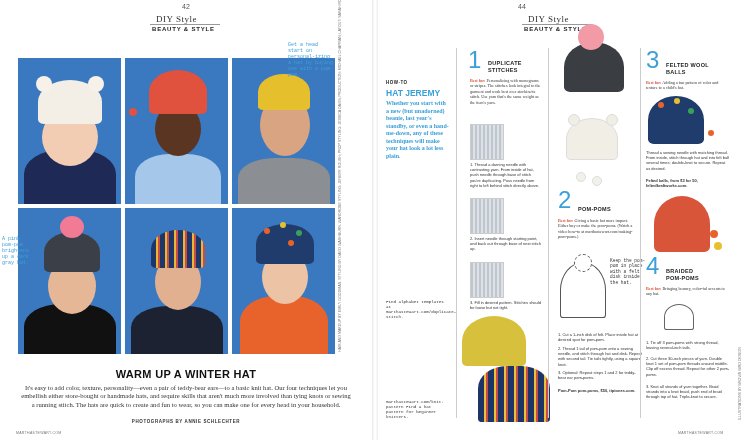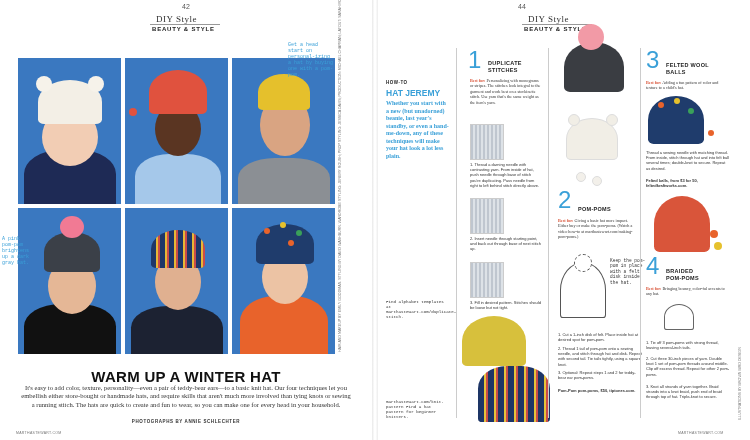--- a/index.html
+++ b/index.html
@@ -17,21 +17,21 @@
   .hr { position: absolute; height: 1px; background: #999; }
 
   .photo { position: absolute; background: #3a78c0; overflow: hidden; }
   .face { position: absolute; border-radius: 50%; }
   .hat { position: absolute; border-radius: 50% 50% 10% 10%; }
   .pom { position: absolute; border-radius: 50%; }
   .body-shape { position: absolute; border-radius: 40% 40% 0 0; }
 
   .callout { position: absolute; font-family: "Liberation Mono", monospace; font-size: 5px; color: #3aa0d8; line-height: 1.2; }
 
-  .title { position: absolute; left: 0; width: 372px; top: 368px; text-align: center; font-size: 15px; font-weight: bold; font-family: "Liberation Sans", sans-serif; letter-spacing: 0.3px; color: #111; }
+  .title { position: absolute; left: 0; width: 372px; top: 368px; text-align: center; font-size: 11px; font-weight: bold; font-family: "Liberation Sans", sans-serif; letter-spacing: 0.3px; color: #111; }
   .deck { position: absolute; left: 20px; width: 332px; top: 384px; text-align: center; font-size: 6.6px; line-height: 1.28; color: #333; }
   .credit { position: absolute; left: 0; width: 372px; top: 419px; text-align: center; font-size: 4.5px; font-weight: bold; letter-spacing: 0.6px; font-family: "Liberation Sans", sans-serif; color: #333; }
 
   .vert { position: absolute; font-size: 3.6px; color: #777; font-family: "Liberation Sans", sans-serif; writing-mode: vertical-rl; transform: rotate(180deg); white-space: nowrap; line-height: 1.3; }
 
   .howto { position: absolute; font-family: "Liberation Sans", sans-serif; font-size: 4.5px; font-weight: bold; letter-spacing: 0.5px; color: #222; }
   .hat-tricks { position: absolute; font-family: "Liberation Sans", sans-serif; font-size: 8.5px; font-weight: bold; color: #3aa0d8; }
   .intro { position: absolute; font-size: 6px; font-weight: bold; color: #3aa0d8; line-height: 1.25; }
 
   .num { position: absolute; font-family: "Liberation Sans", sans-serif; font-size: 24px; color: #3aa0d8; font-weight: 300; line-height: 1; }

